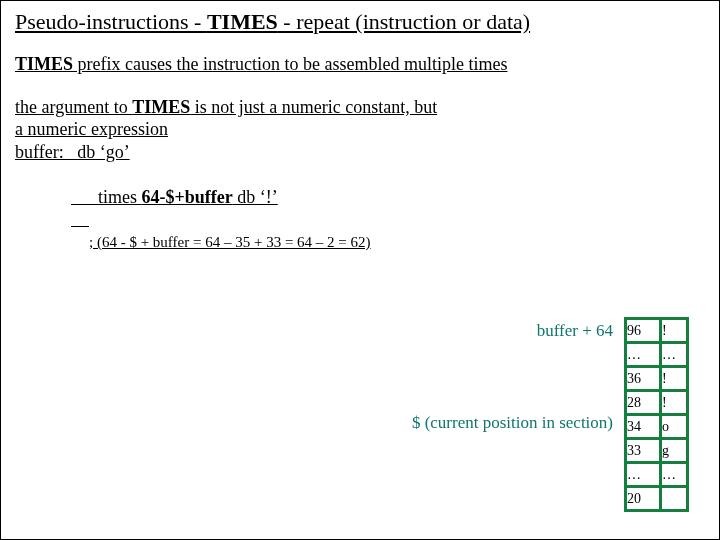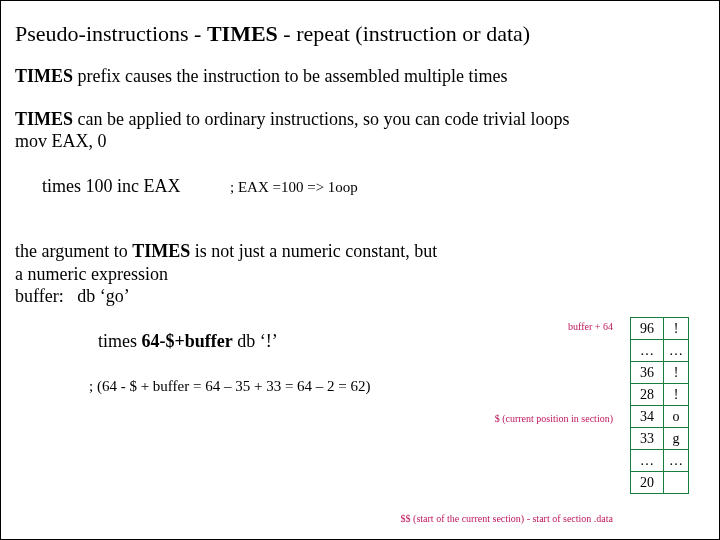--- a/index.html
+++ b/index.html
@@ -11,21 +11,22 @@
     width: 720px;
     height: 540px;
     box-sizing: border-box;
   }
   .slide {
     width: 720px;
     height: 540px;
     border: 1px solid #000;
     box-sizing: border-box;
     position: relative;
-    padding: 20px 14px 6px 14px;
+    padding: 8px 14px 6px 14px;
+    text-decoration: underline;
   }
   .title {
     font-size: 22px;
     margin-bottom: 18px;
     line-height: 1.2;
   }
   .title .kw { font-weight: bold; }
   .block {
     font-size: 18px;
     margin-bottom: 20px;
@@ -35,82 +36,71 @@
   .comment { font-size: 15px; }
   .bold { font-weight: bold; }
   .indent1 { padding-left: 56px; }
   .mathnote {
     font-size: 15px;
     padding-left: 74px;
     margin-top: 2px;
   }
   .label-right {
     position: absolute;
-    font-size: 10px;
-    color: #be185d;
+    font-size: 17px;
+    color: #0f766e;
     text-align: right;
   }
   
   .mem {
     position: absolute;
     right: 30px;
     top: 316px;
     border-collapse: collapse;
     font-size: 14px;
   }
   .mem td {
-    border: 1px solid #15803d;
+    border: 3px solid #15803d;
     padding: 0;
     height: 21px;
-    text-align: center;
     vertical-align: middle;
   }
   .mem .addr { width: 32px; }
   .mem .val  { width: 24px; }
 </style>
 </head>
 <body>
 
 <div class="slide">
 
   <div class="title">
     <span>Pseudo-instructions - </span><span class="kw">TIMES</span><span> - repeat (instruction or data)</span>
   </div>
 
   <div class="block">
     <div>
       <span class="bold">TIMES</span><span> prefix causes the instruction to be assembled multiple times</span>
     </div>
   </div>
 
-  <div class="block">
-    <div>
-      <span class="bold">TIMES</span><span> can be applied to ordinary instructions, so you can code trivial loops</span>
-    </div>
-    <div class="codeline">mov EAX, 0</div>
-    <div class="codeline">
-      <span>times 100 inc EAX           </span><span class="comment">; EAX =100 =&gt; 1oop</span>
-    </div>
-  </div>
 
   <div class="block" style="margin-bottom:4px;">
     <div>
       <span>the argument to </span><span class="bold">TIMES</span><span> is not just a numeric constant, but</span>
     </div>
     <div>a numeric expression</div>
     <div class="codeline">buffer:   db ‘go’</div>
     <div class="codeline indent1">
       <span>times </span><span class="bold">64-$+buffer</span><span> db ‘!’</span>
     </div>
     <div class="mathnote">; (64 - $ + buffer = 64 – 35 + 33 = 64 – 2 = 62)</div>
   </div>
 
   <div class="label-right" style="top:320px; right:106px; width:130px;">buffer + 64</div>
   <div class="label-right" style="top:412px; right:106px; width:260px;">$ (current position  in section)</div>
-  <div class="label-right" style="top:512px; right:106px; width:440px;">$$ (start of the current section) -  start of section .data</div>
 
   <table class="mem">
     <tbody>
         <tr>
           <td class="addr">96</td>
           <td class="val">!</td>
         </tr>
     <tr>
           <td class="addr">…</td>
           <td class="val">…</td>

